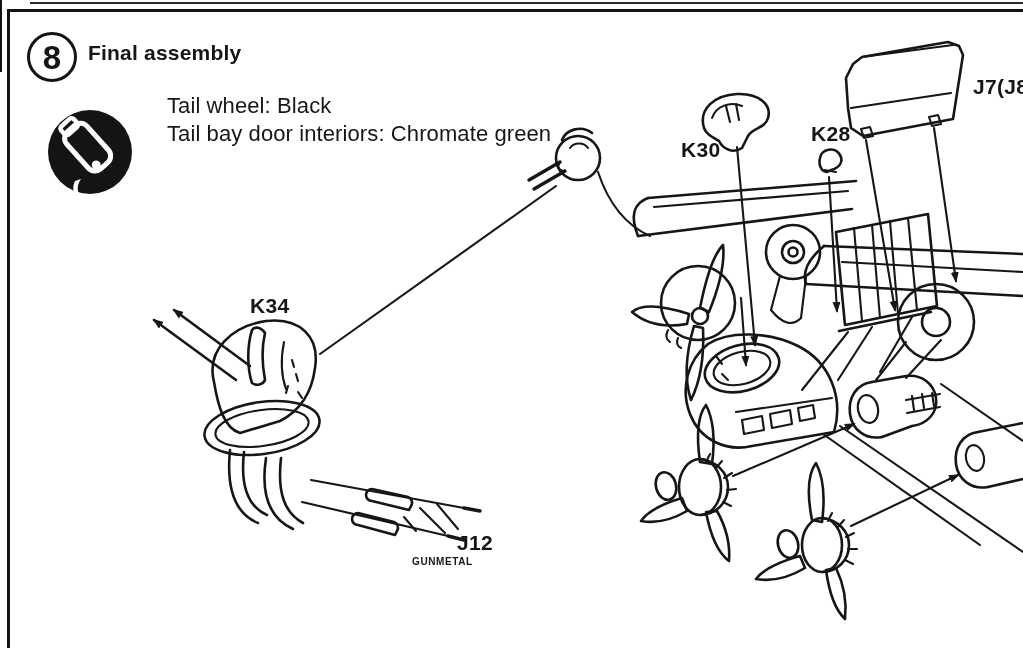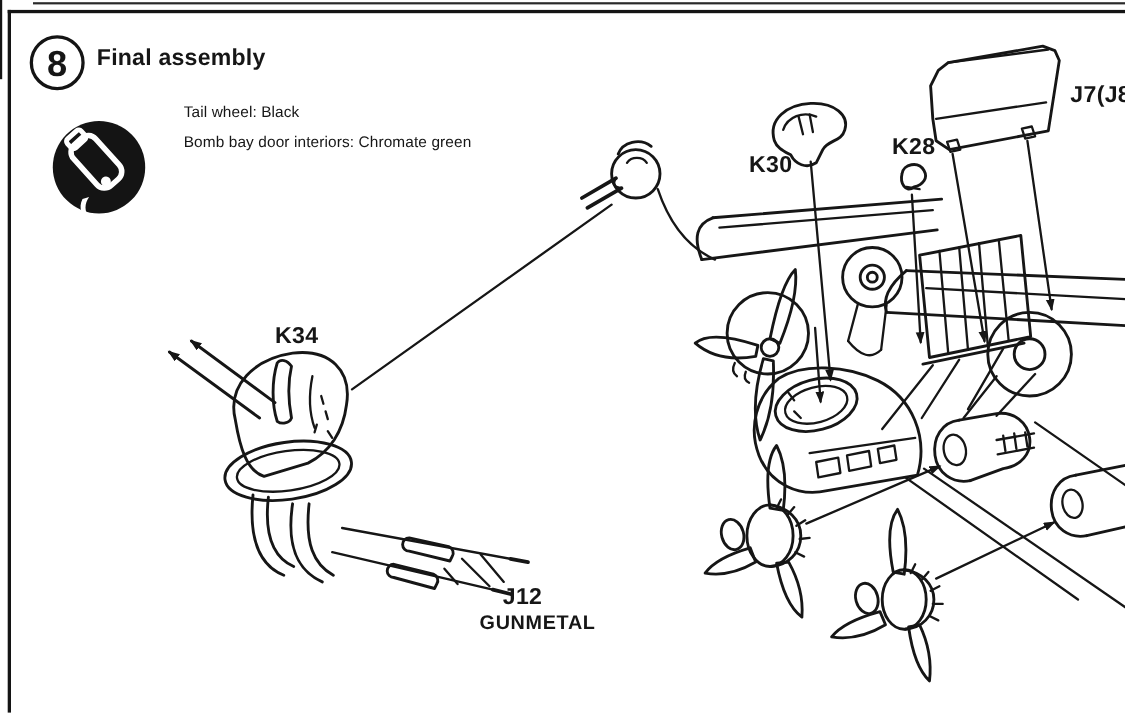--- a/index.html
+++ b/index.html
@@ -15,31 +15,31 @@
   .border-top{left:7px;top:9px;width:1016px;height:3px;background:#141414;}
   .border-left{left:7px;top:9px;width:3px;height:639px;background:#141414;}
   .edge-artifact{left:0;top:0;width:2px;height:72px;background:#141414;}
   
   .step-circle{
     left:27px;top:32px;width:44px;height:44px;border:3.5px solid #141414;border-radius:50%;
     display:flex;align-items:center;justify-content:center;
     font-size:33px;font-weight:bold;line-height:1;
   }
   .step-title{left:88px;top:41px;font-size:21px;font-weight:bold;letter-spacing:0.2px;}
-  .paint-note{left:167px;font-size:14px;letter-spacing:0.1px;}
+  .paint-note{left:167px;font-size:22px;letter-spacing:0.1px;}
   .note1{top:93px;}
   .note2{top:121px;}
   
   .part-label{font-weight:bold;font-size:21px;letter-spacing:0.3px;white-space:nowrap;}
   .lbl-k34{left:250px;top:294px;}
   .lbl-k30{left:681px;top:138px;}
   .lbl-k28{left:811px;top:122px;text-align:center;}
   .lbl-j7{left:973px;top:75px;}
   .lbl-j12{left:445px;top:531px;margin-left:12px;}
-  .lbl-gunmetal{left:412px;top:556px;font-weight:bold;font-size:18px;letter-spacing:0.6px;margin-left:24px;}
+  .lbl-gunmetal{left:412px;top:556px;font-weight:bold;font-size:10px;letter-spacing:0.6px;}
   svg{position:absolute;left:0;top:0;}
   .ink{stroke:#161616;fill:none;stroke-width:2.6;stroke-linecap:round;stroke-linejoin:round;}
   .thin{stroke-width:2.1;}
   .thick{stroke-width:3.4;}
 </style>
 </head>
 <body>
 
 <div class="abs border-top-thin"></div>
 <div class="abs border-top"></div>
@@ -55,21 +55,21 @@
   <circle cx="46" cy="47" r="42" fill="#141414"></circle>
   <g transform="rotate(-42 46 44)">
     <rect x="32" y="16" width="27" height="50" rx="9" fill="none" stroke="#ffffff" stroke-width="5"></rect>
     <rect x="37" y="8" width="17" height="11" rx="3" fill="none" stroke="#ffffff" stroke-width="4.5"></rect>
     <circle cx="40" cy="60" r="4.5" fill="#ffffff"></circle>
   </g>
   <path d="M31,76 C27,84 30,92 38,93 C32,87 33,80 37,74 Z" fill="#ffffff"></path>
 </svg>
 
 <div class="abs paint-note note1">Tail wheel: Black</div>
-<div class="abs paint-note note2">Bomb bay door interiors: Chromate green</div>
+<div class="abs paint-note note2">Tail bay door interiors: Chromate green</div>
 
 <svg width="1023" height="648" viewBox="0 0 1023 648">
   <defs>
     <marker id="arw" markerWidth="12" markerHeight="10" refX="9" refY="4" orient="auto" markerUnits="userSpaceOnUse">
       <path d="M0,0 L11,4 L0,8 Z" fill="#161616"></path>
     </marker>
   </defs>
 
   <g class="ink">
 

